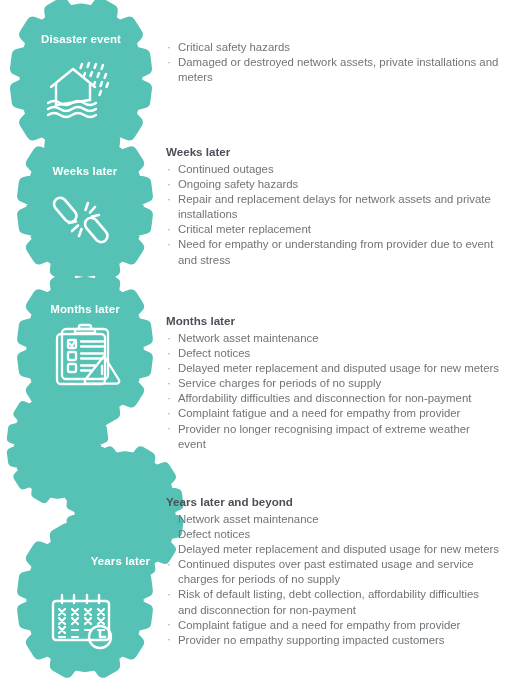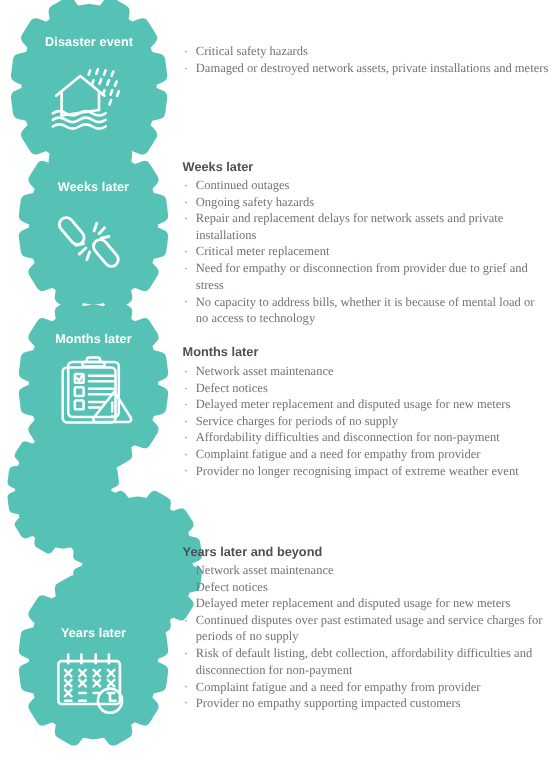--- a/index.html
+++ b/index.html
@@ -70,21 +70,20 @@
     margin: 0;
     padding: 0;
   }
   ul.bullets li {
     position: relative;
     padding-left: 12px;
     color: #6f7478;
     font-size: 11.4px;
     line-height: 15.1px;
     margin: 0;
-    font-family: Liberation Serif, serif;
   }
   ul.bullets li::before {
     content: "\00B7";
     position: absolute;
     left: 1px;
     top: -0.5px;
     color: #9aa0a4;
     font-size: 12px;
     line-height: 15.1px;
   }
@@ -203,21 +202,21 @@
     <div class="gear" style="left:69px; top:455px; width:112px; height:112px;">
       <svg width="112" height="112" viewBox="0 0 136 136" aria-hidden="true">
         <path d="M68 2 L80.7 4.1 L86.9 -4.0 L98.3 2.6 L97.0 12.5 L106.3 18.9 L116.2 15.2 L123.3 26.5 L116.6 33.8 L120.3 44.6 L130.8 47.2 L132.5 60.6 L122.9 65.0 L122.9 76.0 L132.5 80.4 L130.8 93.8 L120.3 96.4 L116.6 107.2 L123.3 114.5 L116.2 125.8 L106.3 122.1 L97.0 128.5 L98.3 138.4 L86.9 145.0 L80.7 136.9 L68 139 L55.3 136.9 L49.1 145.0 L37.7 138.4 L39.0 128.5 L29.7 122.1 L19.8 125.8 L12.7 114.5 L19.4 107.2 L15.7 96.4 L5.2 93.8 L3.5 80.4 L13.1 76.0 L13.1 65.0 L3.5 60.6 L5.2 47.2 L15.7 44.6 L19.4 33.8 L12.7 26.5 L19.8 15.2 L29.7 18.9 L39.0 12.5 L37.7 2.6 L49.1 -4.0 L55.3 4.1 Z" fill="#55c2b5" stroke="#55c2b5" stroke-width="13" stroke-linejoin="round"></path>
       </svg>
     </div>
 
     <div class="gear" style="left:20px; top:533px; width:130px; height:130px;">
       <svg width="130" height="130" viewBox="0 0 136 136" aria-hidden="true">
         <path d="M68 2 L80.7 4.1 L86.9 -4.0 L98.3 2.6 L97.0 12.5 L106.3 18.9 L116.2 15.2 L123.3 26.5 L116.6 33.8 L120.3 44.6 L130.8 47.2 L132.5 60.6 L122.9 65.0 L122.9 76.0 L132.5 80.4 L130.8 93.8 L120.3 96.4 L116.6 107.2 L123.3 114.5 L116.2 125.8 L106.3 122.1 L97.0 128.5 L98.3 138.4 L86.9 145.0 L80.7 136.9 L68 139 L55.3 136.9 L49.1 145.0 L37.7 138.4 L39.0 128.5 L29.7 122.1 L19.8 125.8 L12.7 114.5 L19.4 107.2 L15.7 96.4 L5.2 93.8 L3.5 80.4 L13.1 76.0 L13.1 65.0 L3.5 60.6 L5.2 47.2 L15.7 44.6 L19.4 33.8 L12.7 26.5 L19.8 15.2 L29.7 18.9 L39.0 12.5 L37.7 2.6 L49.1 -4.0 L55.3 4.1 Z" fill="#55c2b5" stroke="#55c2b5" stroke-width="13" stroke-linejoin="round"></path>
       </svg>
-      <div class="gear-label" style="top:37px;">Years later</div>
+      <div class="gear-label" style="top:22px;text-align:right;">Years later</div>
       <div class="gear-icon" style="top:57px;">
         <svg width="74" height="60" viewBox="0 0 74 60" aria-hidden="true">
           <g fill="none" stroke="#ffffff" stroke-width="2.4" stroke-linecap="round" stroke-linejoin="round">
 
             <path d="M8 11 h50 a3 3 0 0 1 3 3 v33 a3 3 0 0 1 -3 3 h-50 a3 3 0 0 1 -3 -3 v-33 a3 3 0 0 1 3 -3 z"></path>
 
             <path d="M14 5 v8"></path>
             <path d="M26 5 v8"></path>
             <path d="M39 5 v8"></path>
             <path d="M51 5 v8"></path>
@@ -257,22 +256,21 @@
     </ul>
   </div>
 
   <div class="text-block" style="top:144px;">
     <div class="block-title">Weeks later</div>
     <ul class="bullets">
       <li>Continued outages</li>
       <li>Ongoing safety hazards</li>
       <li>Repair and replacement delays for network assets and private installations</li>
       <li>Critical meter replacement</li>
-      <li>Need for empathy or disconnection from provider due to grief and stress</li>
-      <li>No capacity to address bills, whether it is because of mental load or no access to technology</li>
+      <li>Need for empathy or understanding from provider due to event and stress</li>
     </ul>
   </div>
 
   <div class="text-block" style="top:313px;">
     <div class="block-title">Months later</div>
     <ul class="bullets">
       <li>Network asset maintenance</li>
       <li>Defect notices</li>
       <li>Delayed meter replacement and disputed usage for new meters</li>
       <li>Service charges for periods of no supply</li>

